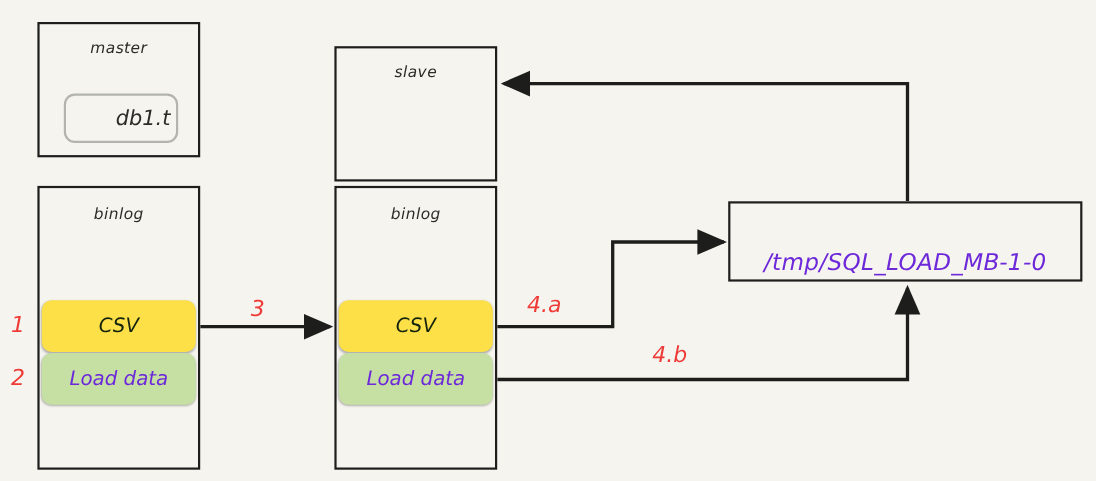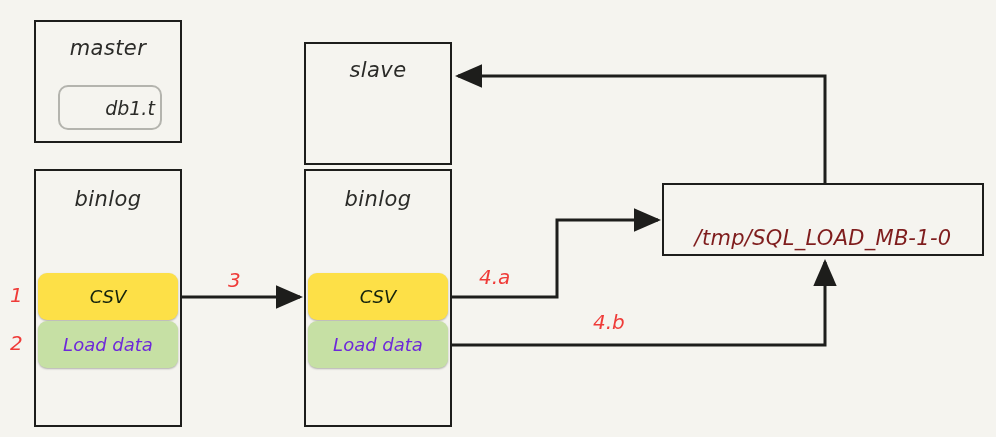--- a/index.html
+++ b/index.html
@@ -28,21 +28,21 @@
     box-sizing: border-box;
     border: 2.5px solid #1d1d1b;
     background: #f5f4ef;
   }
   .node-title {
     position: absolute;
     left: 0;
     right: 0;
     text-align: center;
     font-family: "DejaVu Sans", sans-serif;
-    font-size: 21px;
+    font-size: 14px;
     font-style: italic;
     color: #2b2b28;
     letter-spacing: 0.4px;
   }
   .inner-pill {
     position: absolute;
     box-sizing: border-box;
     border: 2px solid #b4b4ae;
     border-radius: 10px;
     background: #f5f4ef;
@@ -72,21 +72,21 @@
   .seg.light { background: #c6e0a4; color: #6d28d9; }
   .file-label {
     position: absolute;
     left: 0; right: 0; top: 0; bottom: 0;
     display: flex;
     align-items: center;
     justify-content: center;
     font-family: "DejaVu Sans", sans-serif;
     font-size: 21px;
     font-style: italic;
-    color: #7f1d1d;
+    color: #6d28d9;
     letter-spacing: 0.3px;
     margin-top: 36px;
   }
   .step-label {
     position: absolute;
     font-family: "DejaVu Sans", sans-serif;
     font-size: 20px;
     font-style: italic;
     color: #ef3b38;
     white-space: nowrap;

